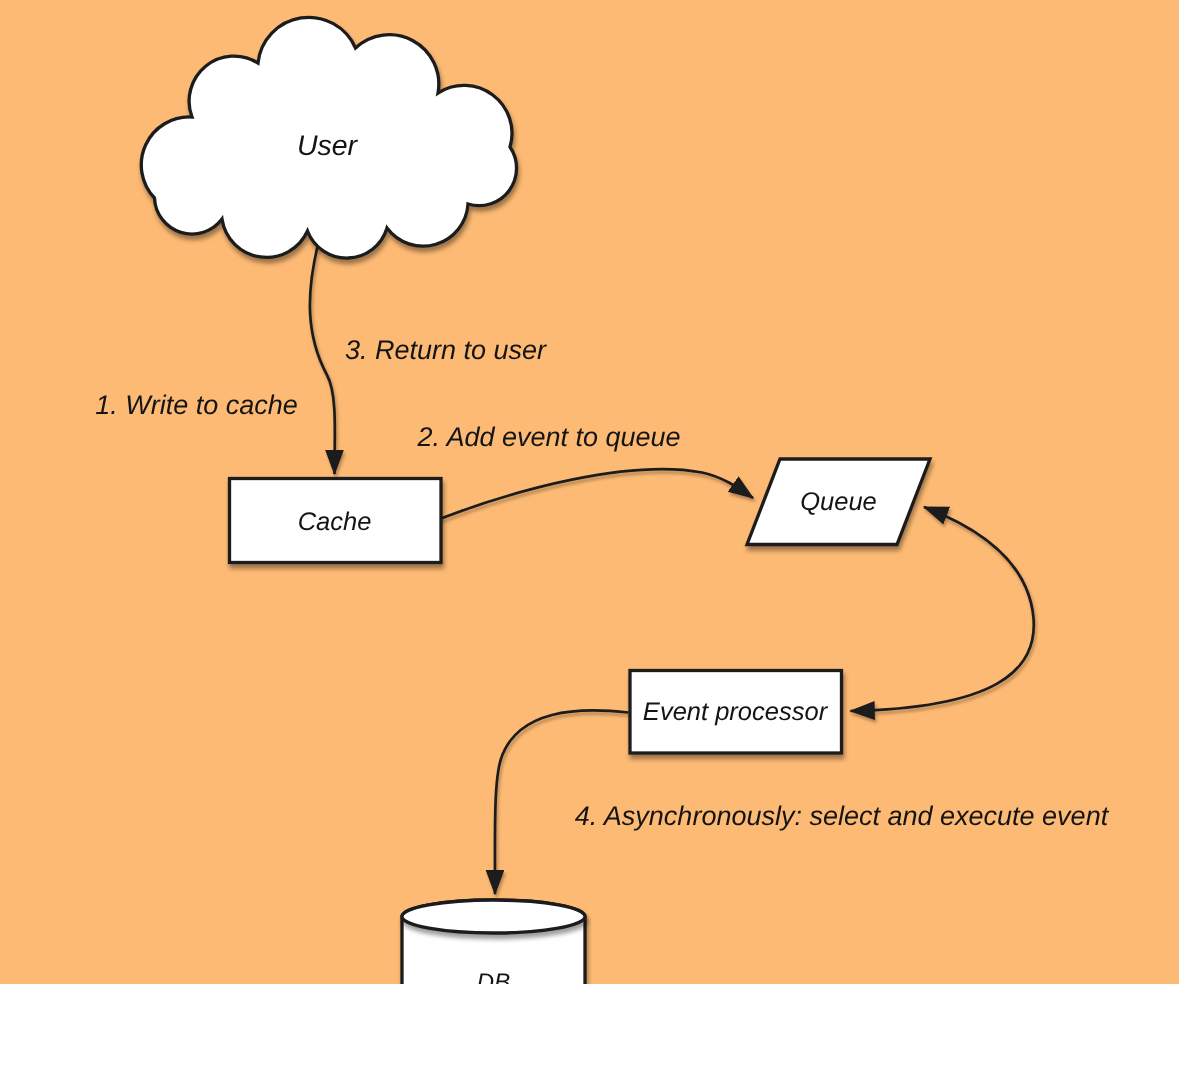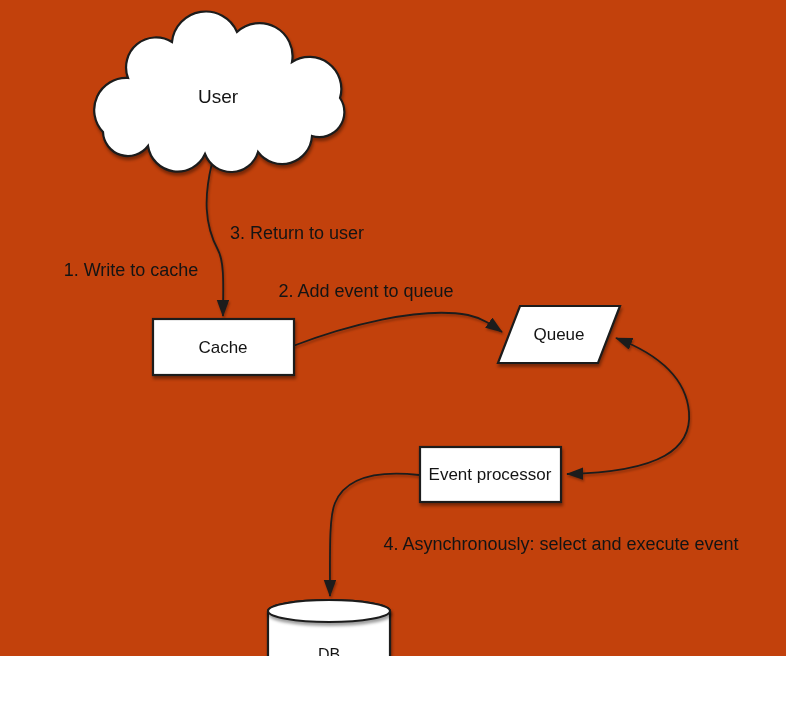--- a/index.html
+++ b/index.html
@@ -3,24 +3,25 @@
 <meta charset="utf-8">
 <style>
   html, body {
     margin: 0;
     padding: 0;
     background: #ffffff;
   }
   .canvas-wrap {
     width: 786px;
     height: 656px;
-    background: #c2410c;
+    background: #fdba74;
     position: relative;
     overflow: hidden;
     font-family: "Liberation Sans", sans-serif;
+    font-style: italic;
   }
   svg { display: block; }
   .shape {
     fill: #ffffff;
     stroke: #1c1c1c;
     stroke-width: 2.2;
     filter: drop-shadow(1px 3px 1.5px rgba(0,0,0,0.38));
   }
   .connector {
     fill: none;

